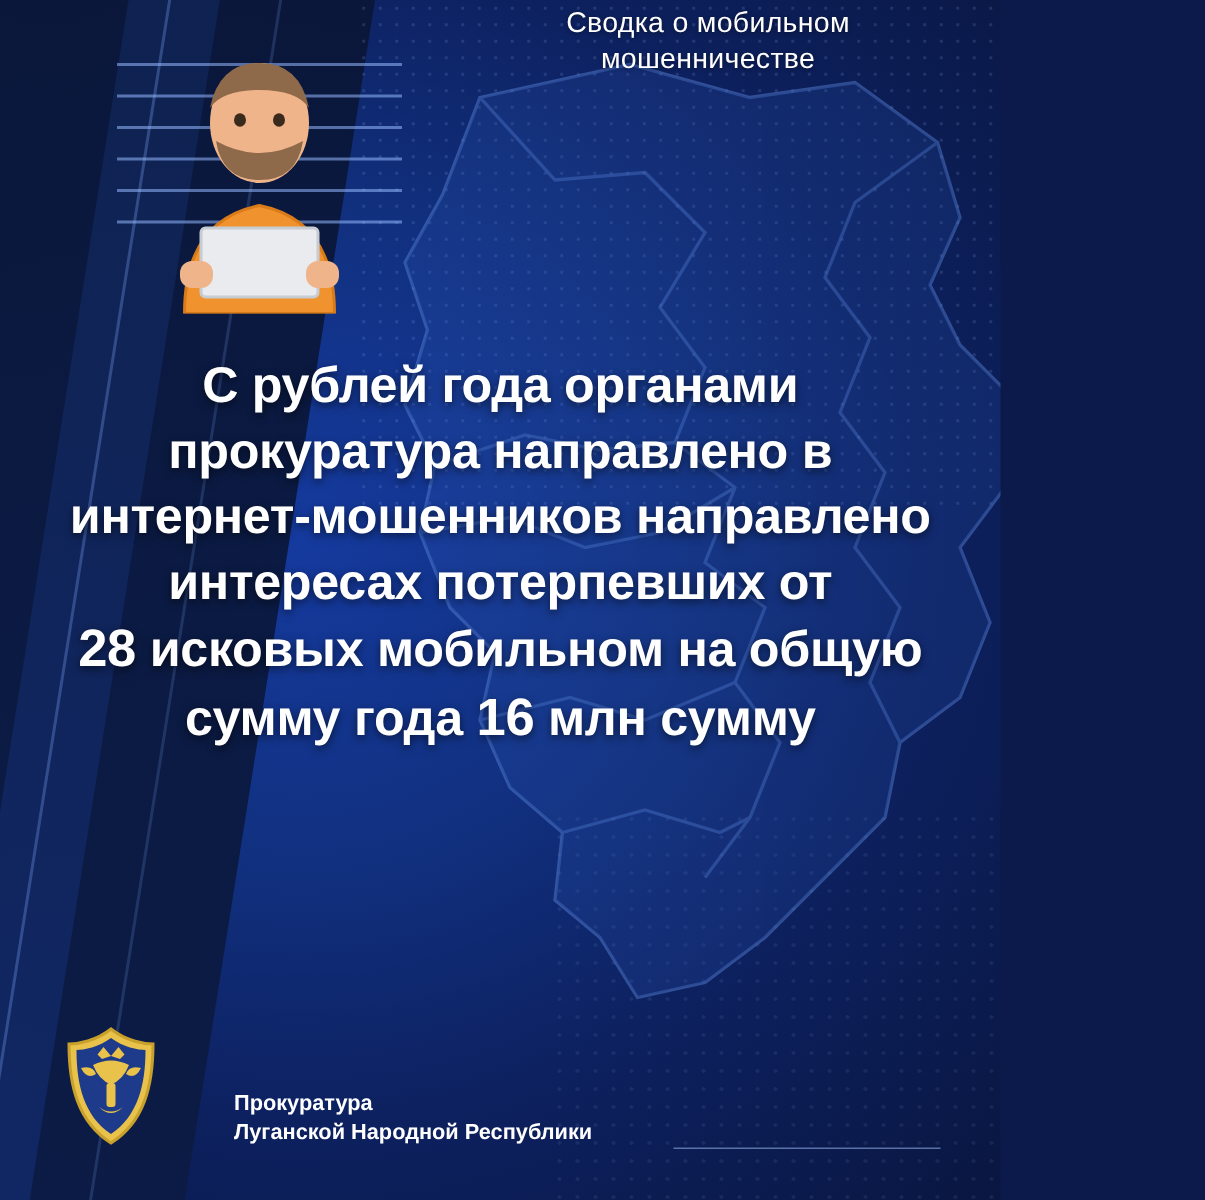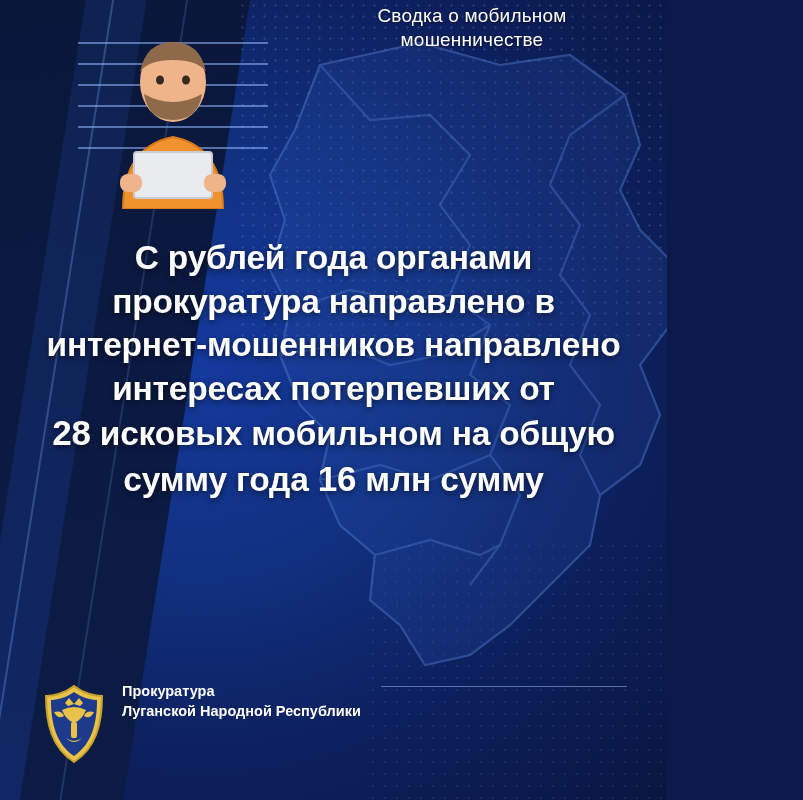--- a/index.html
+++ b/index.html
@@ -132,21 +132,22 @@
     font-weight: bold;
   }
 
   
   .footer {
     position: absolute;
     left: 40px;
     bottom: 34px;
     right: 40px;
     display: flex;
-    align-items: flex-start;
+    align-items: flex-end;
+    gap: 34px;
   }
   .emblem {
     width: 68px;
     height: 84px;
     flex: 0 0 auto;
     margin-right: 14px;
   }
   .footer-text {
     color: #ffffff;
     font-size: 14.5px;

